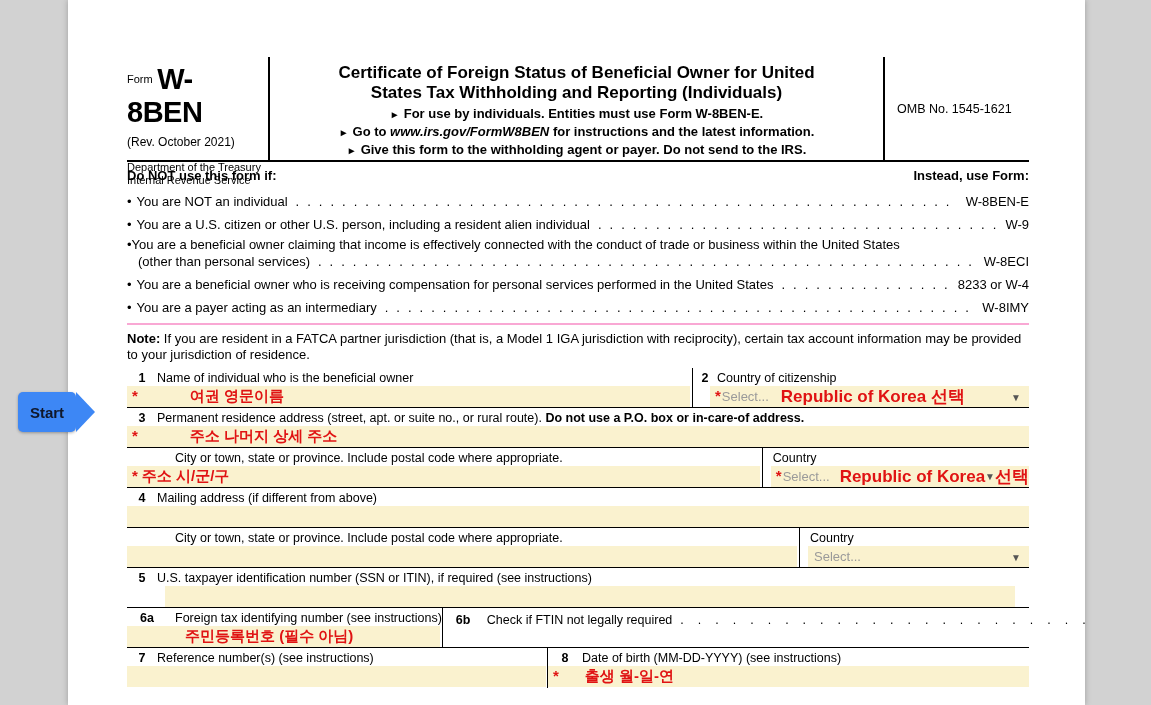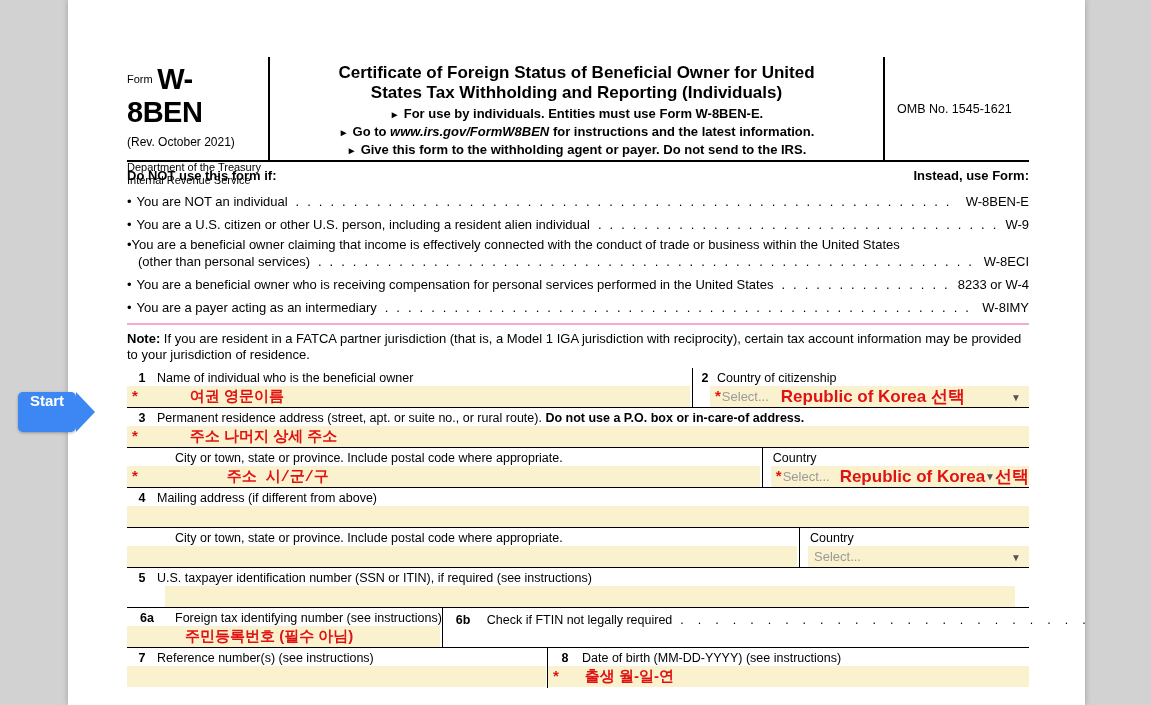--- a/index.html
+++ b/index.html
@@ -58,22 +58,22 @@
   .ann-big { color:#e01313; font-weight:bold; font-size:17px; }
   .ph   { color:#9a9a9a; font-size:13px; }
   .caret { color:#555; font-size:10px; }
   .caret.abs { position:absolute; right:8px; top:50%; transform:translateY(-50%); }
   .select { position:relative; overflow:visible; }
 
   .chkline { font-size:12.5px; display:flex; align-items:center; padding:5px 4px 0 0; }
 
   
   .start-tab { position:absolute; left:18px; top:392px; width:58px; height:40px; background:#3d87f5;
-               border-radius:5px; color:#ffffff; font-weight:bold; font-size:15px;
-               display:flex; justify-content:center; cursor:pointer;
+               border-radius:5px; color:#0f172a; font-weight:bold; font-size:15px;
+               display:flex; align-items:center; justify-content:center; cursor:pointer;
                box-shadow:0 1px 3px rgba(0,0,0,.3); }
   .start-tab::after { content:""; position:absolute; left:100%; top:0; width:0; height:0;
                border-top:20px solid transparent; border-bottom:20px solid transparent;
                border-left:19px solid #3d87f5; }
 </style>
 </head>
 <body>
 
 <div class="paper">
   <div class="form">
@@ -181,21 +181,21 @@
           <span class="ann" style="margin-left:48px;">주소 나머지 상세 주소</span>
         </div>
       </div>
     </div>
 
     <div class="row">
       <div class="cell div" style="width:673px;">
         <div class="lbl" style="padding-left:48px;">City or town, state or province. Include postal code where appropriate.</div>
         <div class="fld" style="width:calc(100% - 2px);">
           <span class="req">*</span>
-          <span class="ann" style="margin-left:85px;font-family:Liberation Mono, monospace;">주소 시/군/구</span>
+          <span class="ann" style="">주소 시/군/구</span>
         </div>
       </div>
       <div class="cell" style="flex:1;">
         <div class="lbl" style="padding-left:10px;">Country</div>
         <div class="fld select" style="margin-left:8px; width:calc(100% - 8px);">
           <span class="req">*</span>
           <span class="ph" style="margin-left:-3px;">Select...</span>
           <span class="ann-big" style="margin-left:10px;">Republic of Korea</span>
           <span class="caret">▼</span>
           <span class="ann-big">선택</span>

